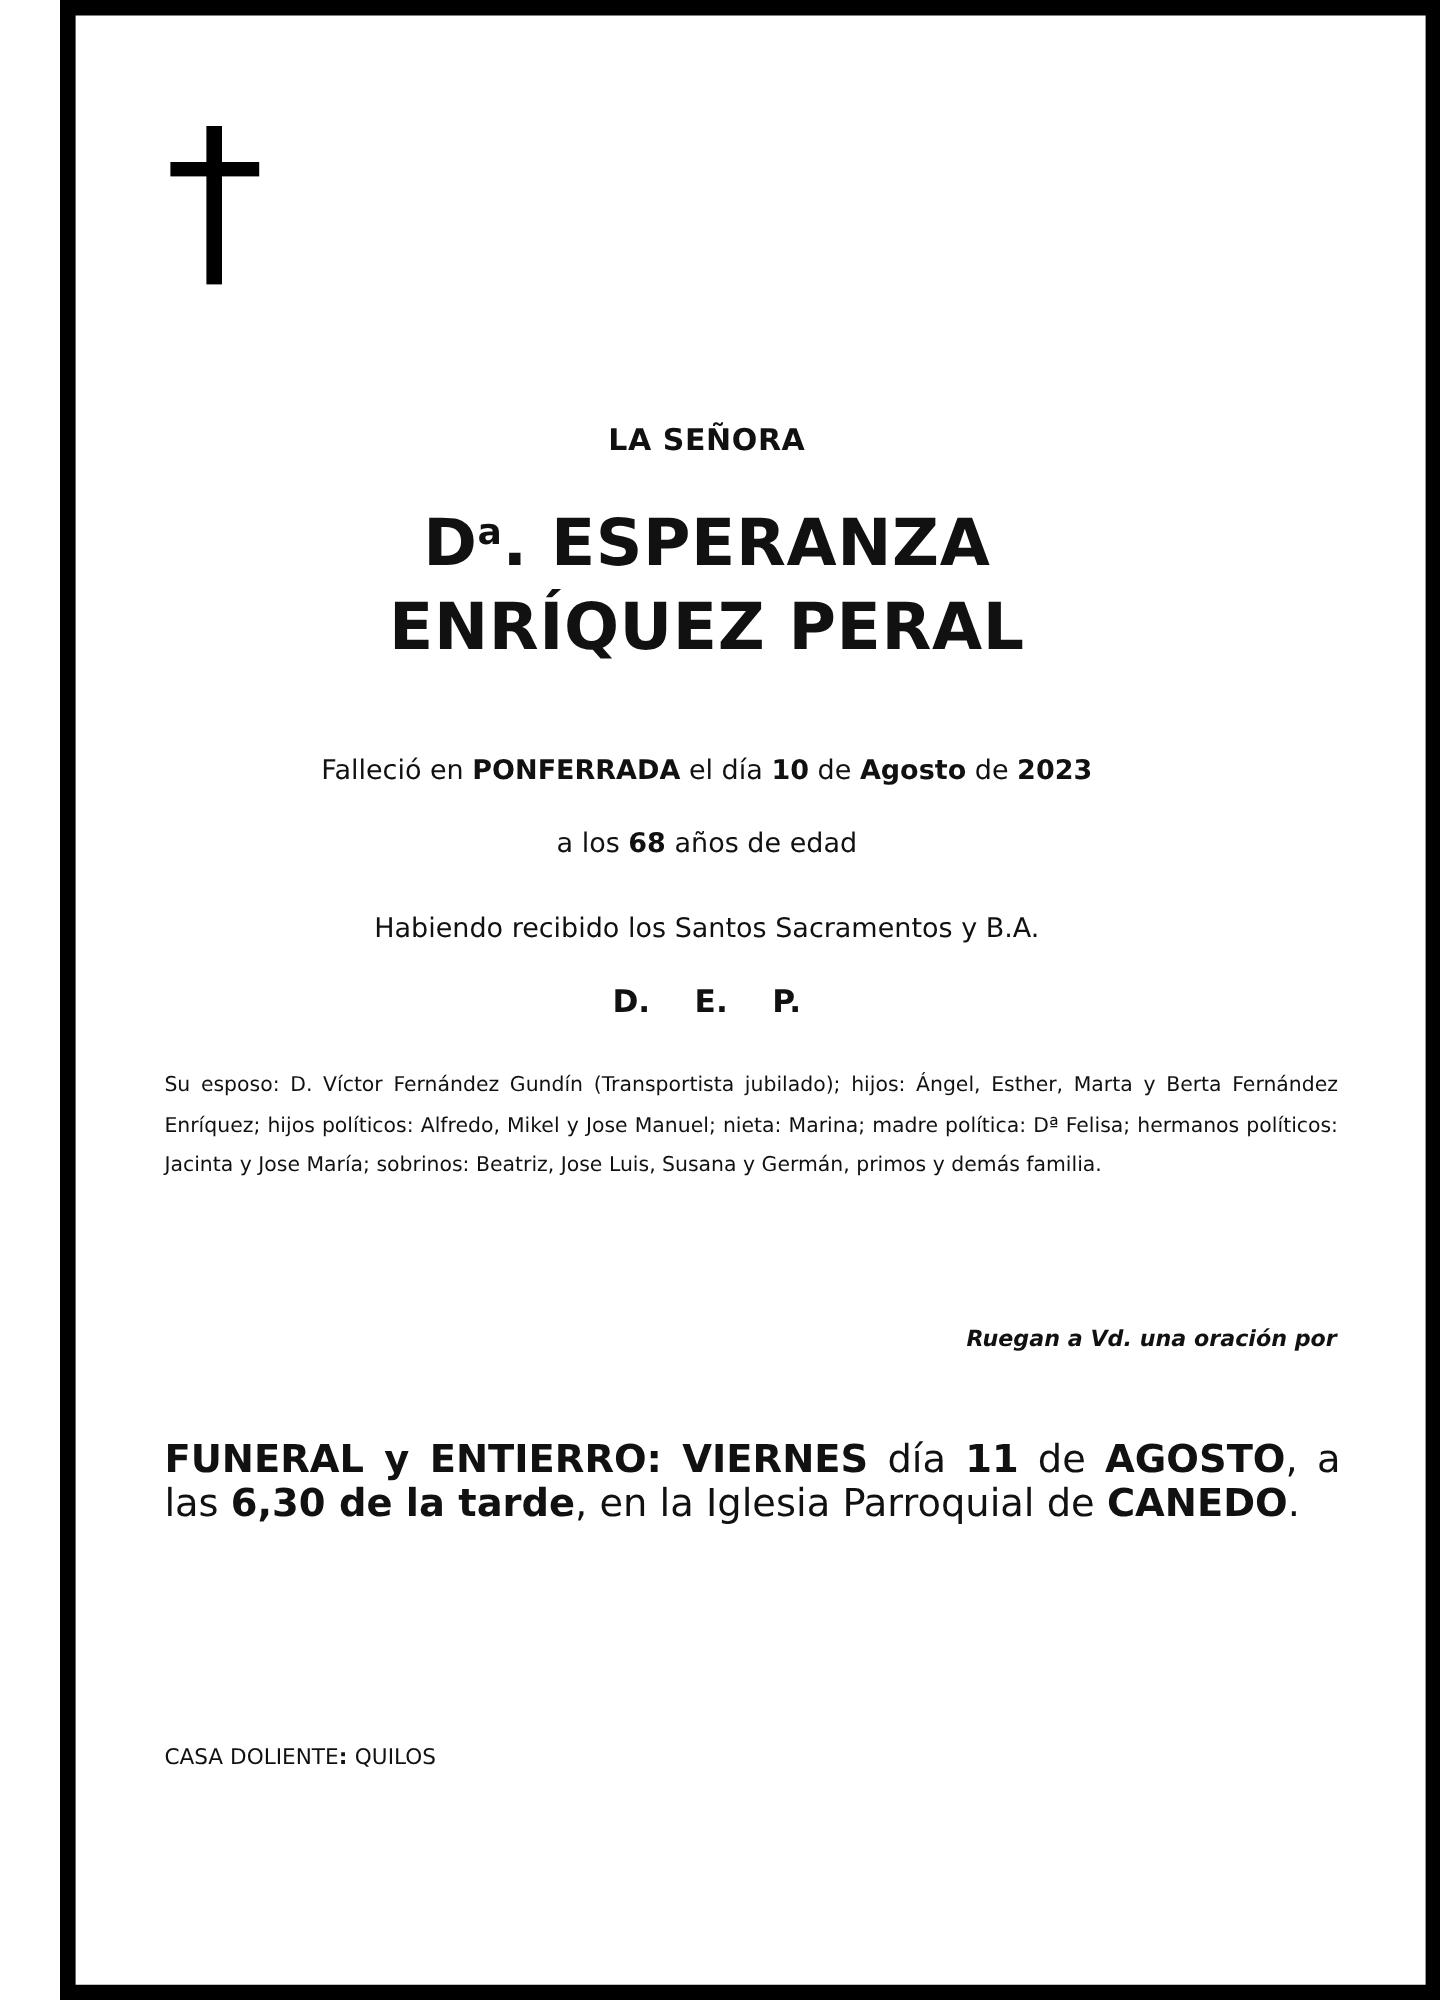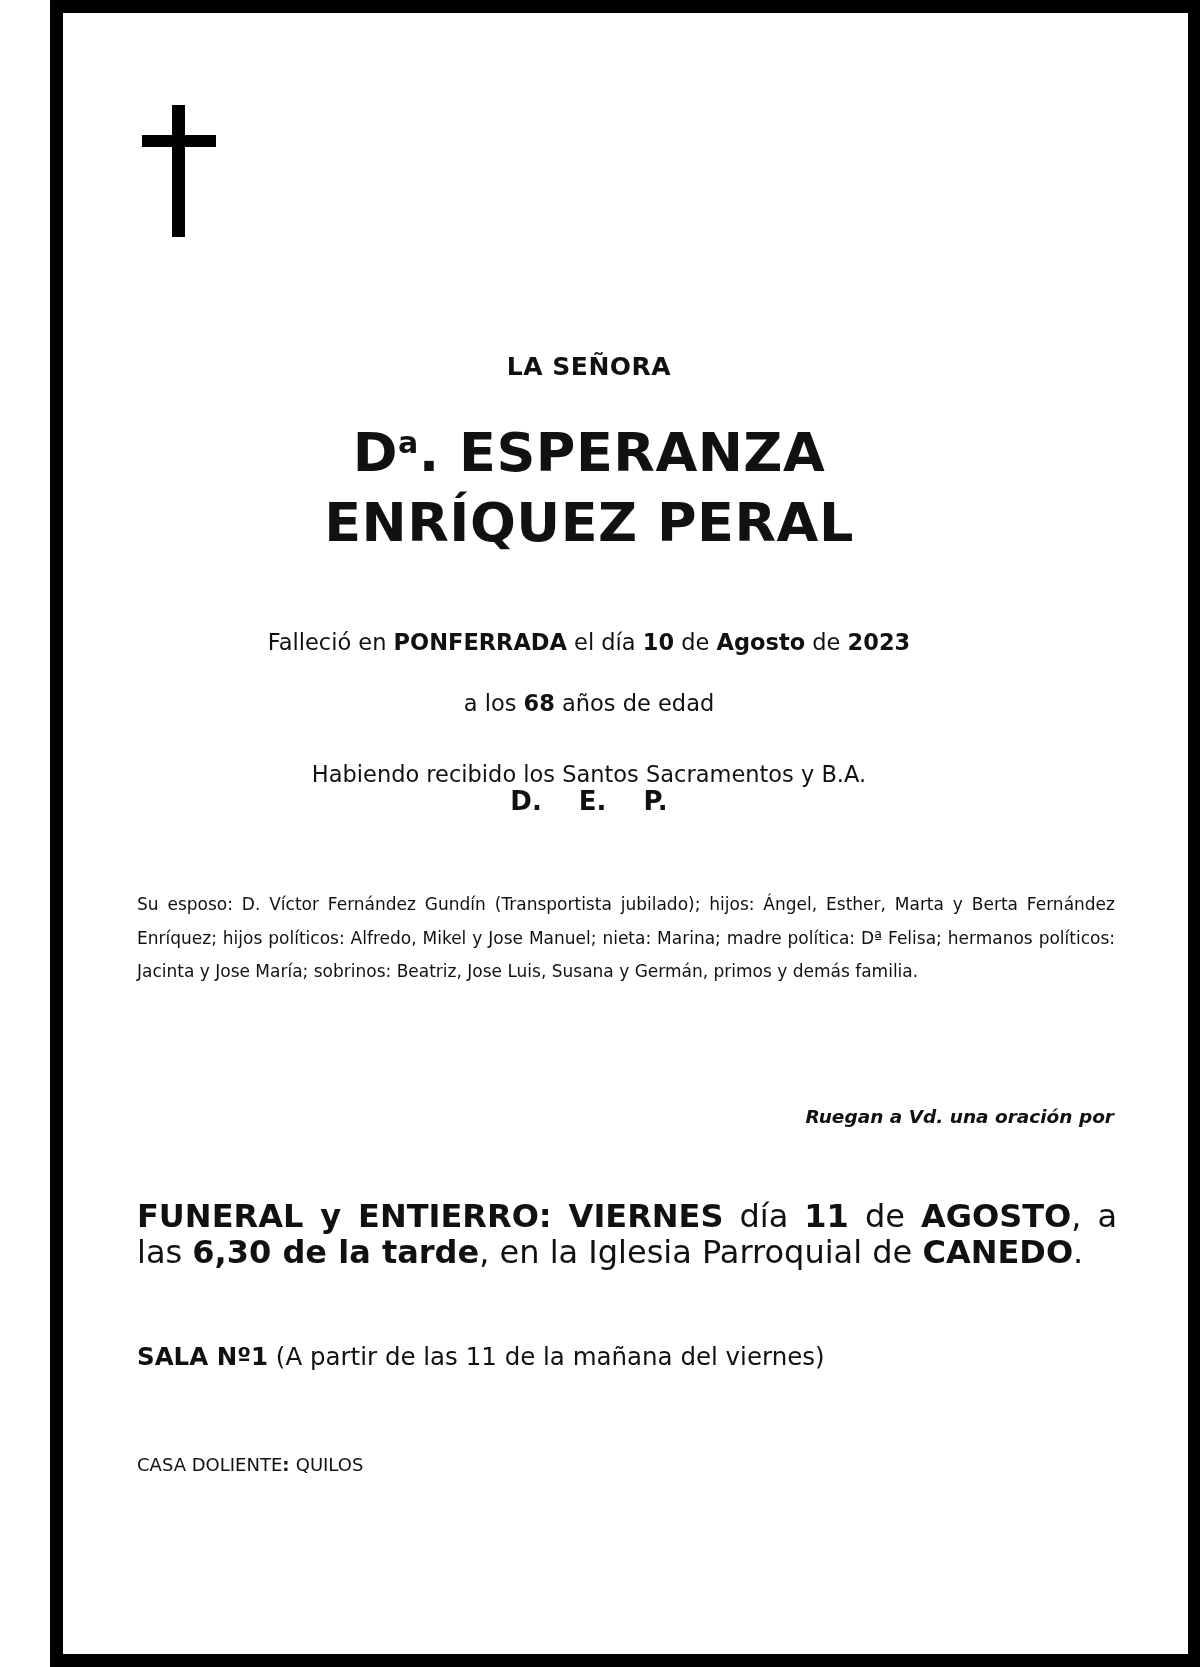--- a/index.html
+++ b/index.html
@@ -77,21 +77,21 @@
     }
     .info {
       font-size: 22.5px;
       line-height: 30px;
       text-align: center;
     }
     .deceased { top: 627px; }
     .age { top: 688px; }
     .sacraments { top: 759px; }
     .dep {
-      top: 786px;
+      top: 820px;
       font-size: 26px;
       font-weight: bold;
       word-spacing: 28px;
     }
     b { font-weight: bold; }
     .family {
       position: absolute;
       left: 137px;
       top: 888px;
       width: 978px;
@@ -164,16 +164,15 @@
 
 <div class="family">Su esposo: D. Víctor Fernández  Gundín (Transportista jubilado); hijos: Ángel, Esther, Marta y Berta Fernández Enríquez; hijos políticos: Alfredo, Mikel y Jose Manuel; nieta: Marina; madre política: Dª Felisa; hermanos políticos: Jacinta y Jose María; sobrinos: Beatriz, Jose Luis, Susana y Germán, primos y demás familia.</div>
 
 <div class="prayer">
   <div>Ruegan a Vd. una oración por</div>
 </div>
 
 <div class="funeral"><b>FUNERAL y ENTIERRO: VIERNES</b><span> día </span><b>11</b><span> de </span><b>AGOSTO</b><span>, a las </span><b>6,30 de la tarde</b><span>, en la Iglesia Parroquial de </span><b>CANEDO</b><span>.</span></div>
 
 <div class="chapel">
-  <div><b>SALA Nº1</b><span> (A partir de las 11 de la mañana del viernes)</span></div>
 </div>
 
 <div class="house"><span>CASA DOLIENTE</span><b>: </b><span>QUILOS</span></div>
 
 </body></html>

